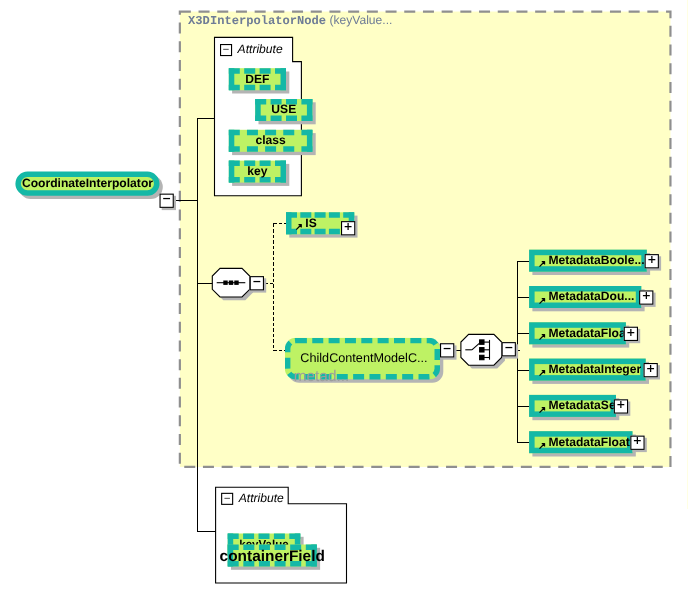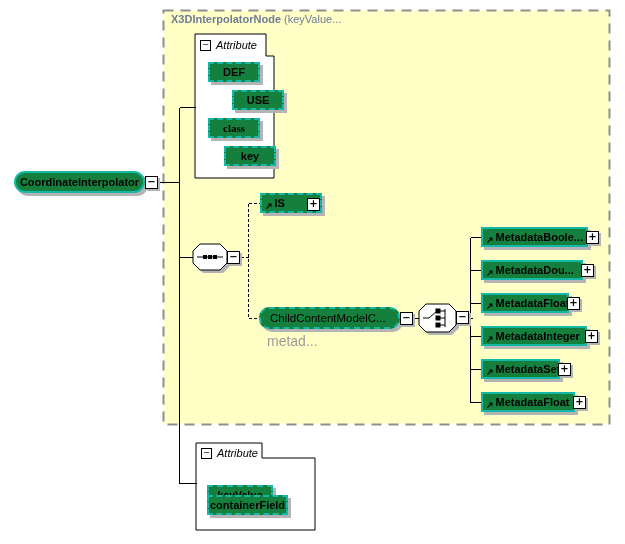--- a/index.html
+++ b/index.html
@@ -2,21 +2,21 @@
 <html><head>
 <meta charset="utf-8">
 <style>
   html,body{margin:0;padding:0;}
   body{
     width:625px;height:544px;position:relative;background:#fff;
     font-family:"Liberation Sans",sans-serif;overflow:hidden;
   }
   svg.underlay{position:absolute;left:0;top:0;z-index:0;}
   .el{
-    position:absolute;background:#15803d;border:2px solid #14b8a6;
+    position:absolute;background:#bef264;border:5px solid #14b8a6;
     box-shadow:3px 3px 0 #b4b4b4;display:flex;align-items:center;
     font-size:11px;font-weight:bold;color:#000;box-sizing:border-box;z-index:2;
   }
   .el.dashed{border-style:dashed;}
   .el.center{justify-content:center;}
   .el.rounded{border-radius:10px;font-weight:normal;font-size:11.5px;padding-left:9px;}
   .expander{
     position:absolute;width:13px;height:13px;background:#fff;border:1px solid #000;
     box-sizing:border-box;font:bold 10px/10px "DejaVu Sans",sans-serif;text-align:center;
     box-shadow:2px 2px 0 #b4b4b4;z-index:3;cursor:pointer;color:#000;
@@ -29,21 +29,21 @@
   .tab-icon{
     width:9px;height:9px;border:1px solid #000;box-sizing:content-box;
     font:8px/8px "DejaVu Sans",sans-serif;text-align:center;font-style:normal;background:#fff;
   }
   .ref-arrow{
     font-size:9px;font-weight:bold;line-height:1;
     position:relative;top:3px;margin:0 2px 0 3px;
   }
   .annotation{position:absolute;font-size:14px;color:#9c9c9c;z-index:2;}
   .title{position:absolute;font-size:11px;color:#6e7c96;z-index:2;white-space:nowrap;}
-  .title .bold{font-weight:bold;}
+  .title .bold{font-weight:bold;font-family:Liberation Mono, monospace;}
 </style>
 </head>
 <body>
 
 <svg class="underlay" width="625" height="544">
 
   <rect x="163.5" y="10.5" width="446" height="414" fill="#FFFFC6" stroke="#8F8F8F" stroke-width="2" stroke-dasharray="10,7"></rect>
 
   <polygon points="195,34 266,34 266,56 274,56 274,178 195,178" fill="#fff" stroke="#000"></polygon>
   <polygon points="196,443 262,443 262,458 315,458 315,530 196,530" fill="#fff" stroke="#000"></polygon>
@@ -92,51 +92,51 @@
       <line x1="440" y1="311" x2="445" y2="311"></line>
       <line x1="440" y1="318" x2="445" y2="318"></line>
       <line x1="440" y1="325" x2="445" y2="325"></line>
       <line x1="445" y1="309" x2="445" y2="327"></line>
     </g>
   </g>
 </svg>
 
 <div class="title" style="left:171px;top:13px;"><span class="bold">X3DInterpolatorNode</span><span> (keyValue...</span></div>
 
-<div class="el center" style="left:14px;top:171px;width:131px;height:22px;border-radius:11px;">
+<div class="el center" style="left:14px;top:156px;width:131px;height:22px;border-radius:11px;">
   <span>CoordinateInterpolator</span>
 </div>
 <div class="expander" style="left:145px;top:176px;">−</div>
 
 <div class="tab-label" style="left:200px;top:39px;">
   <span class="tab-icon">−</span>
   <span>Attribute</span>
 </div>
 <div class="el dashed center" style="left:208px;top:62px;width:52px;height:20px;">
   <span>DEF</span>
 </div>
 <div class="el dashed center" style="left:208px;top:90px;width:52px;height:20px;margin-left:24px;">
   <span>USE</span>
 </div>
-<div class="el dashed center" style="left:208px;top:118px;width:52px;height:20px;font-family:Liberation Serif, serif;">
+<div class="el dashed center" style="left:208px;top:118px;width:76px;height:20px;">
   <span>class</span>
 </div>
-<div class="el dashed center" style="left:208px;top:146px;width:52px;height:20px;margin-left:16px;">
+<div class="el dashed center" style="left:208px;top:146px;width:52px;height:20px;">
   <span>key</span>
 </div>
 
 <div class="expander" style="left:227px;top:251px;">−</div>
 
 <div class="el dashed" style="left:260px;top:193px;width:62px;height:20px;">
   <span class="ref-arrow">↗</span>
   <span>IS</span>
   <span class="expander inside" style="left:45px;top:3px;">+</span>
 </div>
 
-<div class="el dashed rounded" style="left:259px;top:307px;width:141px;height:22px;">
+<div class="el dashed rounded" style="left:259px;top:307px;width:141px;height:38px;">
   <span>ChildContentModelC...</span>
 </div>
 <div class="expander" style="left:400px;top:312px;">−</div>
 <div class="annotation" style="left:267px;top:333px;">metad...</div>
 
 <div class="expander" style="left:456px;top:311px;">−</div>
 
 <div class="el" style="left:481px;top:227px;width:107px;height:20px;">
   <span class="ref-arrow">↗</span>
   <span>MetadataBoole...</span>
@@ -173,15 +173,15 @@
 </div>
 <div class="expander" style="left:573px;top:396px;">+</div>
 
 <div class="tab-label" style="left:201px;top:447px;">
   <span class="tab-icon">−</span>
   <span>Attribute</span>
 </div>
 <div class="el dashed center" style="left:207px;top:485px;width:66px;height:20px;font-size:10.5px;">
   <span>keyValue</span>
 </div>
-<div class="el dashed center" style="left:207px;top:495px;width:81px;height:20px;font-size:11px;">
+<div class="el dashed center" style="left:207px;top:495px;width:81px;height:20px;font-size:14px;">
   <span>containerField</span>
 </div>
 
 </body></html>

